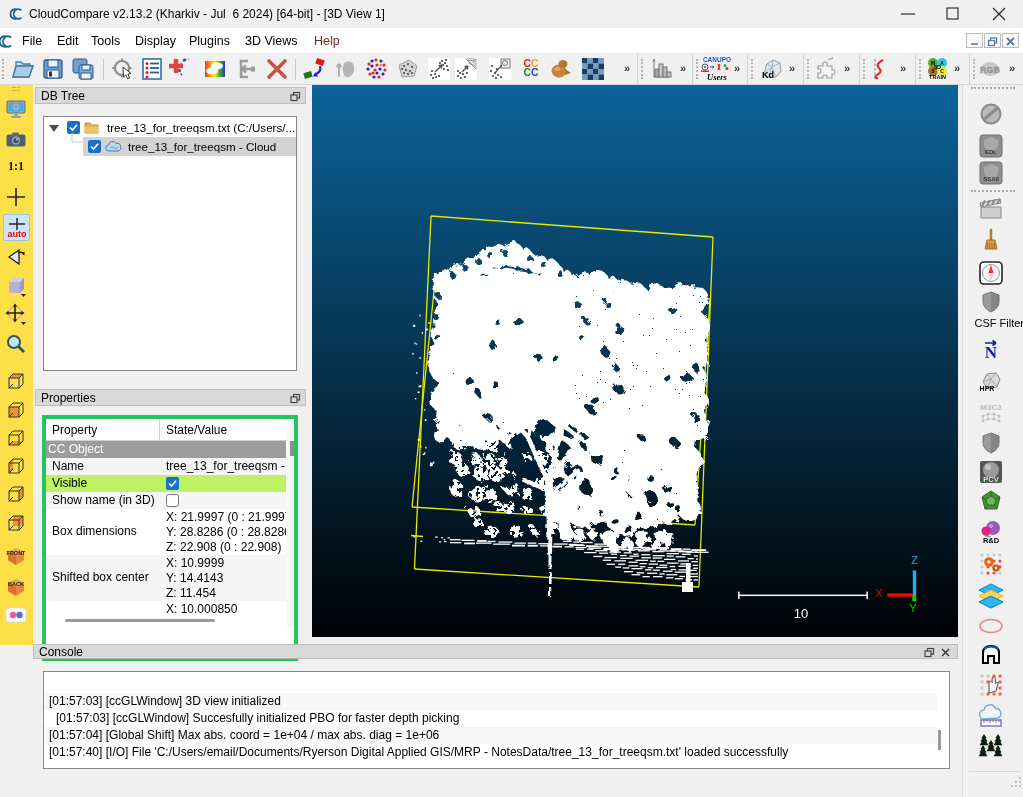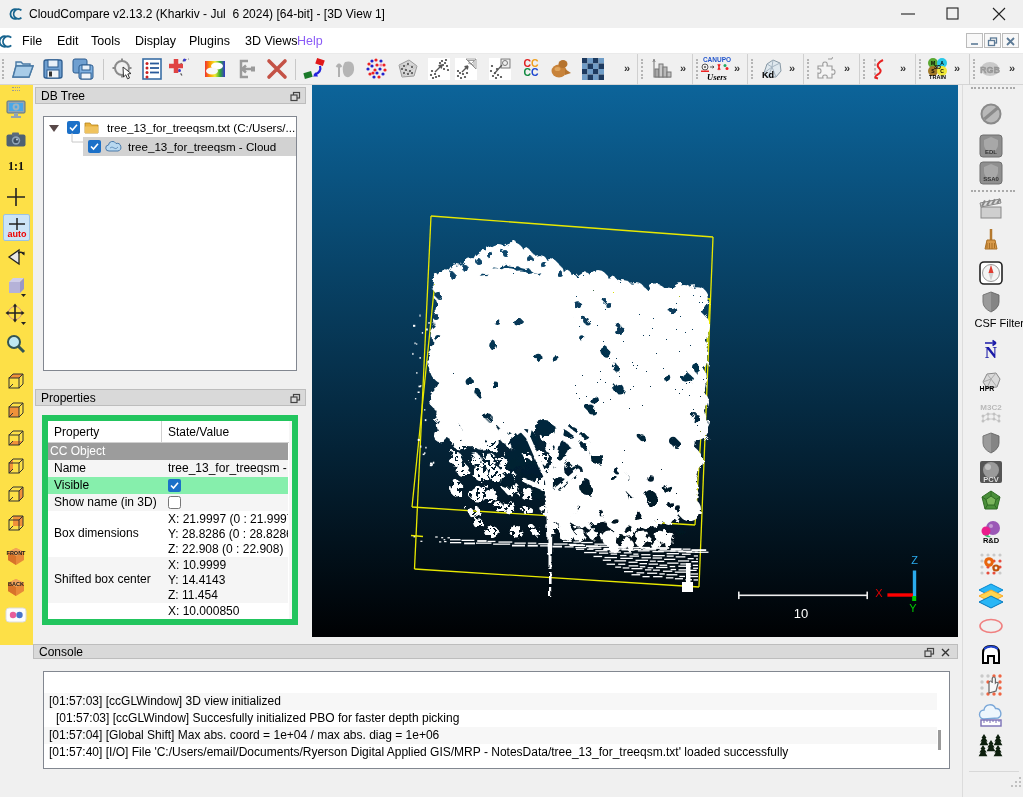--- a/index.html
+++ b/index.html
@@ -29,21 +29,21 @@
         <path d="M8.6,3.4 A4.6,4.9 0 1 0 8.6,12.6"></path>
         <path d="M13.4,4.4 A4.6,4.9 0 1 0 13.4,11.6"></path>
       </g>
     </svg>
 <div class="abs" style="left:22px;top:6px;font-size:12.5px;color:#000">File</div>
 <div class="abs" style="left:57px;top:6px;font-size:12.5px;color:#000">Edit</div>
 <div class="abs" style="left:91px;top:6px;font-size:12.5px;color:#000">Tools</div>
 <div class="abs" style="left:135px;top:6px;font-size:12.5px;color:#000">Display</div>
 <div class="abs" style="left:189px;top:6px;font-size:12.5px;color:#000">Plugins</div>
 <div class="abs" style="left:245px;top:6px;font-size:12.5px;color:#000">3D Views</div>
-<div class="abs" style="left:297px;top:6px;font-size:12.5px;color:#8b5cf6">Help</div>
+<div class="abs" style="left:314px;top:6px;font-size:12.5px;color:#7f1d1d">Help</div>
 <div class="abs" style="left:966px;top:5px;width:17px;height:15px;border:1px solid #bbb;background:#f8f8f8"><svg width="15" height="13">
         <line x1="4" y1="9" x2="11" y2="9" stroke="#5c7a96" stroke-width="1.6"></line>
       </svg></div>
 <div class="abs" style="left:984px;top:5px;width:17px;height:15px;border:1px solid #bbb;background:#f8f8f8"><svg width="15" height="13">
         <g fill="none" stroke="#5c7a96" stroke-width="1.3">
           <rect x="5.5" y="3" width="6" height="5"></rect>
           <rect x="3.5" y="5.5" width="6" height="5" fill="#f8f8f8"></rect>
         </g>
       </svg></div>
 <div class="abs" style="left:1002px;top:5px;width:17px;height:15px;border:1px solid #bbb;background:#f8f8f8"><svg width="15" height="13">
@@ -228,32 +228,32 @@
       <path d="M5,7 q2,-2 4,0 q2,2 4,-1" fill="none" stroke="#4a7aaa" stroke-width="0.7"></path>
     </svg>
 <div class="abs" style="left:84px;top:23px;font-size:11.6px;color:#000;white-space:nowrap">tree_13_for_treeqsm - Cloud</div>
 </div>
 <div class="abs" style="left:35px;top:389px;width:271px;height:17px;background:#d9d9d9;border:1px solid #bdbdbd;font-size:12px;color:#000;padding:1px 0 0 5px">Properties<svg class="abs" style="right:4px;top:3px" width="11" height="11">
       <g fill="none" stroke="#444" stroke-width="1.2">
         <rect x="3.5" y="1.5" width="6" height="5.5"></rect>
         <rect x="1" y="4" width="6" height="5.5" fill="#d9d9d9"></rect>
       </g>
     </svg></div>
-<div class="abs" style="left:42px;top:415px;width:256px;height:210px;background:#fff;border:6px solid #22c55e;font-size:12px;color:#000;overflow:hidden">
+<div class="abs" style="left:42px;top:415px;width:256px;height:246px;background:#fff;border:4px solid #22c55e;font-size:12px;color:#000;overflow:hidden">
 <div class="abs" style="left:0;top:0;width:254px;height:22px;border-bottom:1px solid #d0d0d0">
       <div class="abs" style="left:6px;top:4px">Property</div>
       <div class="abs" style="left:120px;top:4px">State/Value</div>
       <div class="abs" style="left:113px;top:0;width:1px;height:22px;background:#d0d0d0"></div>
     </div>
 <div class="abs" style="left:0;top:22px;width:240px;height:17px;background:#9c9c9c;color:#fff;padding:1px 0 0 2px">CC Object</div>
 <div class="abs" style="left:0;top:39px;width:240px;height:17px;background:#f5f5f5;overflow:hidden">
 <div class="abs" style="left:6px;top:1px">Name</div>
 <div class="abs" style="left:120px;top:1px;white-space:nowrap">tree_13_for_treeqsm - C</div>
 </div>
-<div class="abs" style="left:0;top:56px;width:240px;height:17px;background:#86efac;overflow:hidden">
+<div class="abs" style="left:0;top:56px;width:240px;height:17px;background:#bef264;overflow:hidden">
 <div class="abs" style="left:6px;top:1px">Visible</div>
 <svg class="abs" style="left:120px;top:2px" width="13" height="13">
         <rect width="13" height="13" rx="2" fill="#1b70c8"></rect>
         <path d="M3,6.5 L5.5,9 L10,3.8" stroke="#fff" stroke-width="1.6" fill="none"></path>
       </svg>
 </div>
 <div class="abs" style="left:0;top:73px;width:240px;height:17px;background:#f5f5f5;overflow:hidden">
 <div class="abs" style="left:6px;top:1px">Show name (in 3D)</div>
 <svg class="abs" style="left:120px;top:2px" width="13" height="13">
         <rect x="0.5" y="0.5" width="12" height="12" rx="2" fill="#fff" stroke="#777"></rect>

